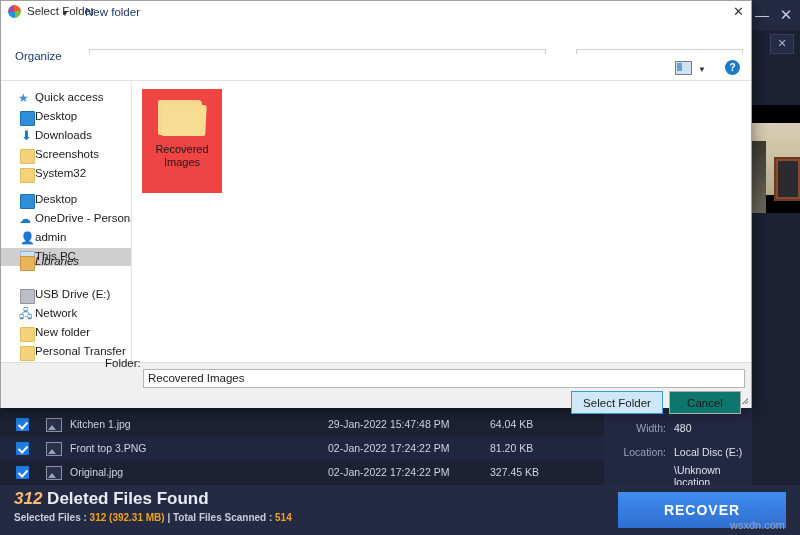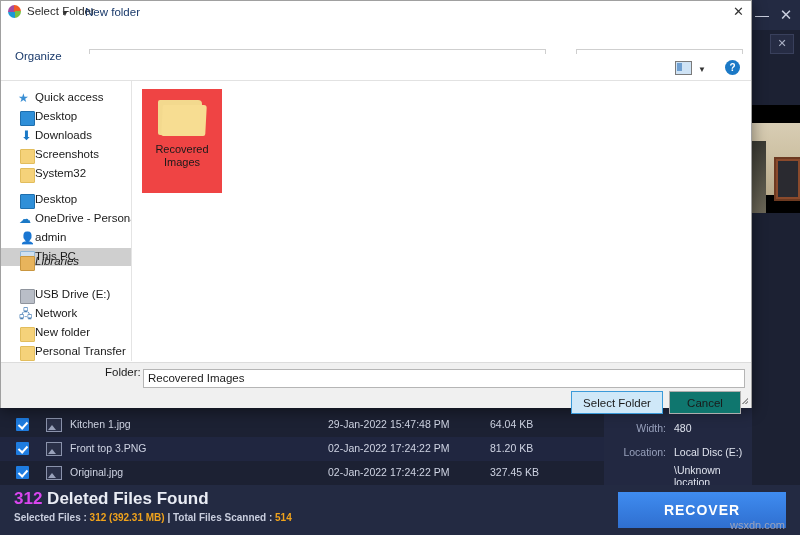--- a/index.html
+++ b/index.html
@@ -124,21 +124,21 @@
 
   
   .statusbar {
     position:absolute; left:0; top:485px; width:800px; height:50px;
     background:#232a42;
   }
   .status-headline {
     position:absolute; left:14px; top:489px;
     font-size:17px; font-weight:bold; color:#e9ecf4;
   }
-  .status-headline .num { color:#d946ef; }
+  .status-headline .num { color:#fdba74;font-style:italic; }
   .status-sub {
     position:absolute; left:14px; top:512px;
     font-size:10px; font-weight:bold; color:#c9cede;
   }
   .status-sub .hl { color:#f0a31c; }
   .recover-btn {
     position:absolute; left:618px; top:492px; width:168px; height:36px;
     background:linear-gradient(180deg,#3f8cf0,#2f6fd0);
     color:#ffffff; font-size:14px; font-weight:bold;
     letter-spacing:1px;
@@ -304,21 +304,21 @@
     position:absolute; left:2px; top:54px; width:76px;
     text-align:center; font-size:11px; color:#1a1a1a; line-height:13px;
   }
 
   
   .dlg-bottom {
     position:absolute; left:0; top:361px; width:750px; height:45px;
     background:#f0f0f0; border-top:1px solid #dcdcdc;
   }
   .folder-lbl {
-    position:absolute; left:104px; top:365px; font-size:11.5px; color:#1a1a1a;
+    position:absolute; left:104px; top:356px; font-size:11.5px; color:#1a1a1a;
   }
   .folder-input {
     position:absolute; left:142px; top:368px; width:596px; height:17px;
     border:1px solid #b5b5b5; background:#fff;
     font-family:"Liberation Sans", sans-serif;
     font-size:11.5px; color:#1a1a1a;
     padding:0 0 0 4px;
     line-height:17px;
   }
   .btn {

